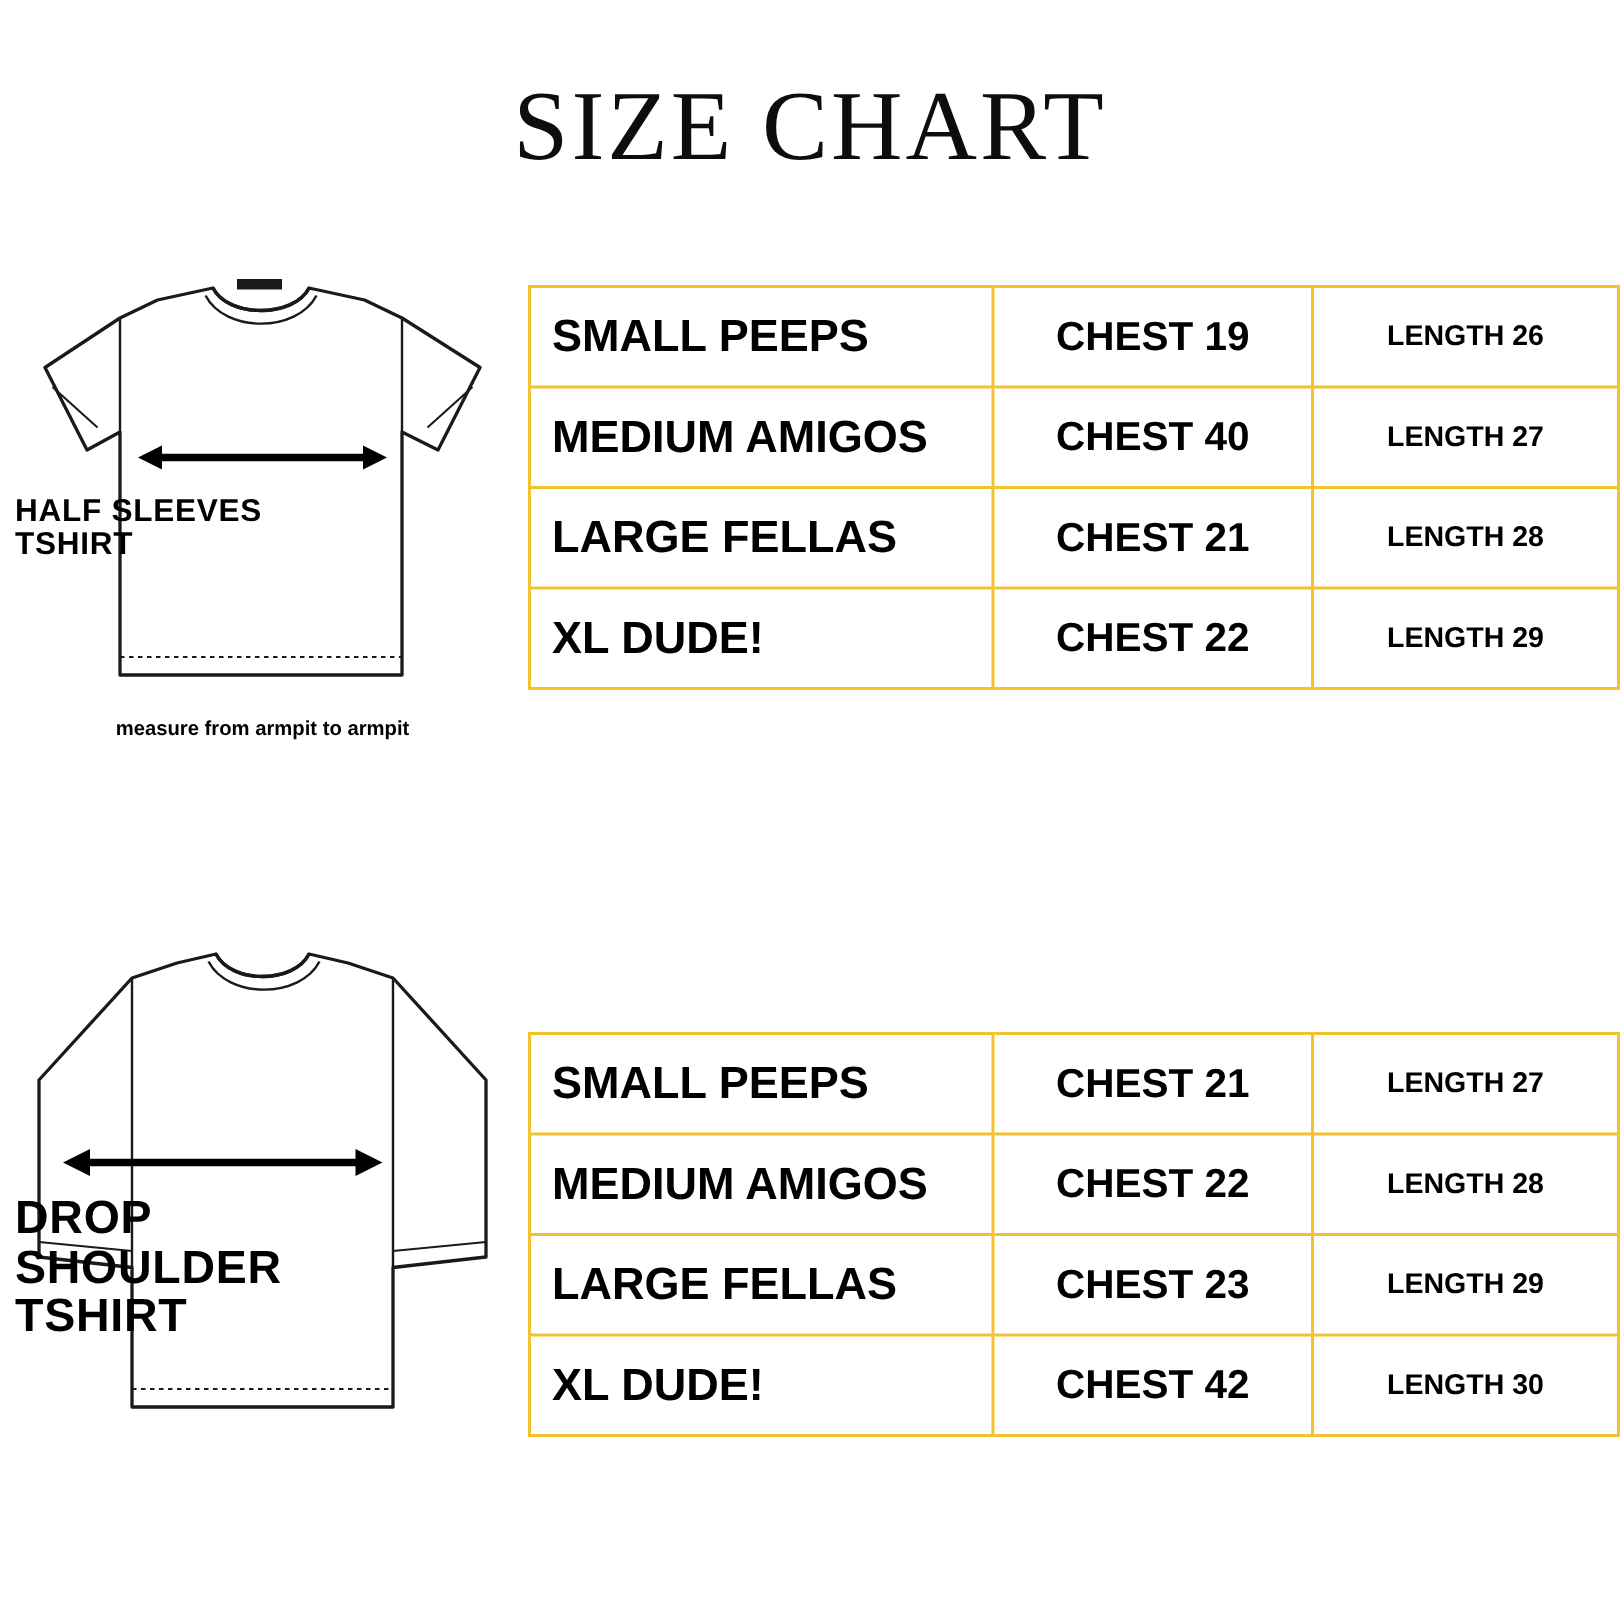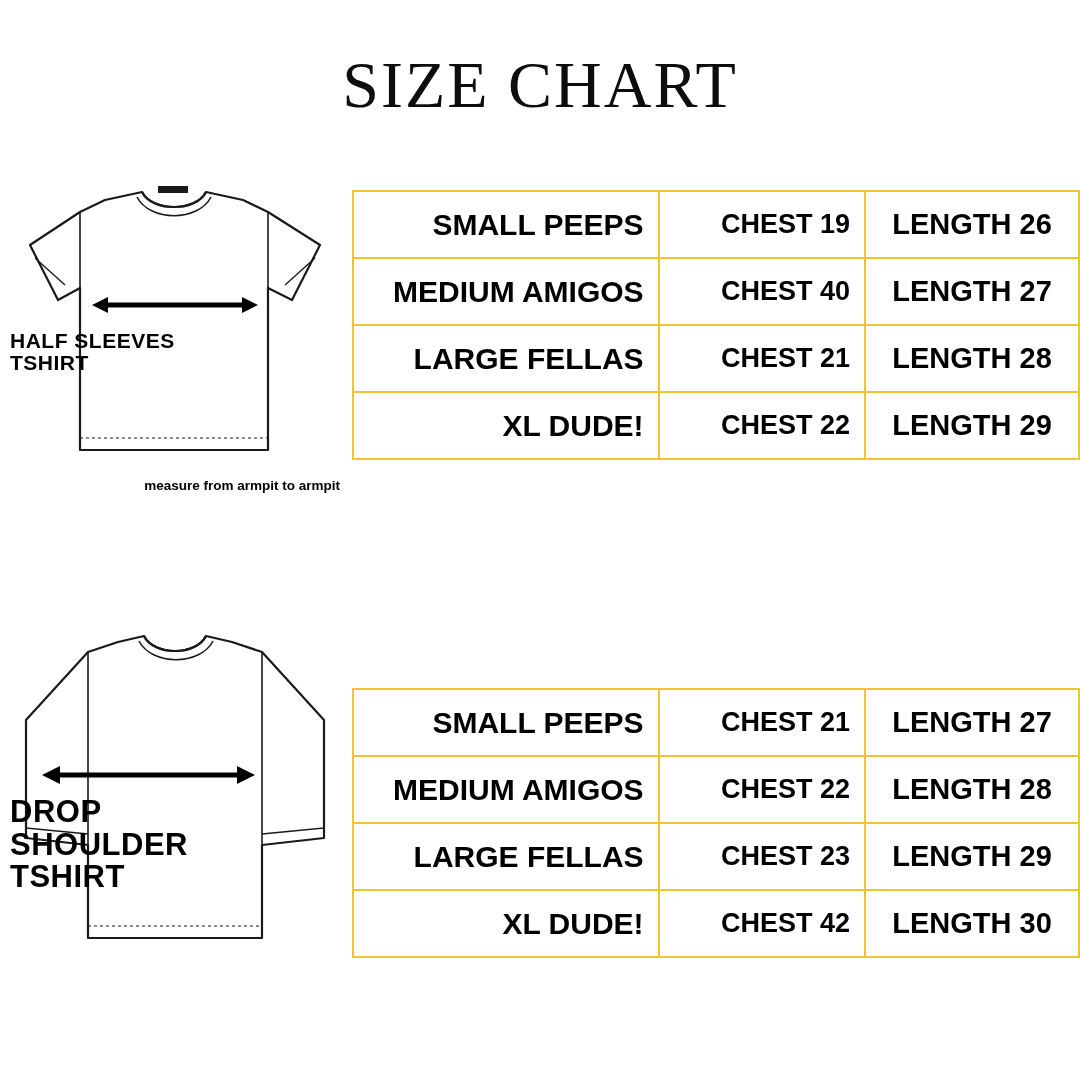--- a/index.html
+++ b/index.html
@@ -76,23 +76,23 @@
     border-collapse: collapse;
     table-layout: fixed;
   }
   .size-table td {
     border: 2px solid #f2c230;
     font-weight: bold;
     color: #000;
     padding: 0 14px;
     white-space: nowrap;
   }
-  .col-size   { width: 288px; text-align: right;   font-size: 30px; }
-  .col-chest  { width: 200px; text-align: right; font-size: 27px; }
-  .col-length { width: 196px; text-align: center; font-size: 29px; }
+  .col-size   { width: 288px; text-align: left;   font-size: 30px; }
+  .col-chest  { width: 200px; text-align: center; font-size: 27px; }
+  .col-length { width: 196px; text-align: center; font-size: 19px; }
 
   #table-half  { left: 352px; top: 40px; }
   #table-half td { height: 65px; }
   #table-drop  { left: 352px; top: 88px; }
   #table-drop td { height: 65px; }
 </style>
 </head>
 <body>
 
 <div class="page-title">SIZE CHART</div>
@@ -120,21 +120,21 @@
       <g stroke="#000" stroke-width="5" fill="#000">
         <line x1="90" y1="155" x2="240" y2="155"></line>
         <polygon points="82,155 98,147 98,163" stroke="none"></polygon>
         <polygon points="248,155 232,147 232,163" stroke="none"></polygon>
       </g>
     </svg>
     <div class="illu-caption" style="top:180px; font-size:21px;">
       <span>HALF SLEEVES</span><br>
       <span>TSHIRT</span>
     </div>
-    <div class="measure-note" style="top:328px;text-align:right;">measure from armpit to armpit</div>
+    <div class="measure-note" style="top:328px;">measure from armpit to armpit</div>
   </div>
 
   <table class="size-table" id="table-half">
     <tbody>
       <tr>
         <td class="col-size">SMALL PEEPS</td>
         <td class="col-chest">CHEST 19</td>
         <td class="col-length">LENGTH 26</td>
       </tr>
       <tr>

